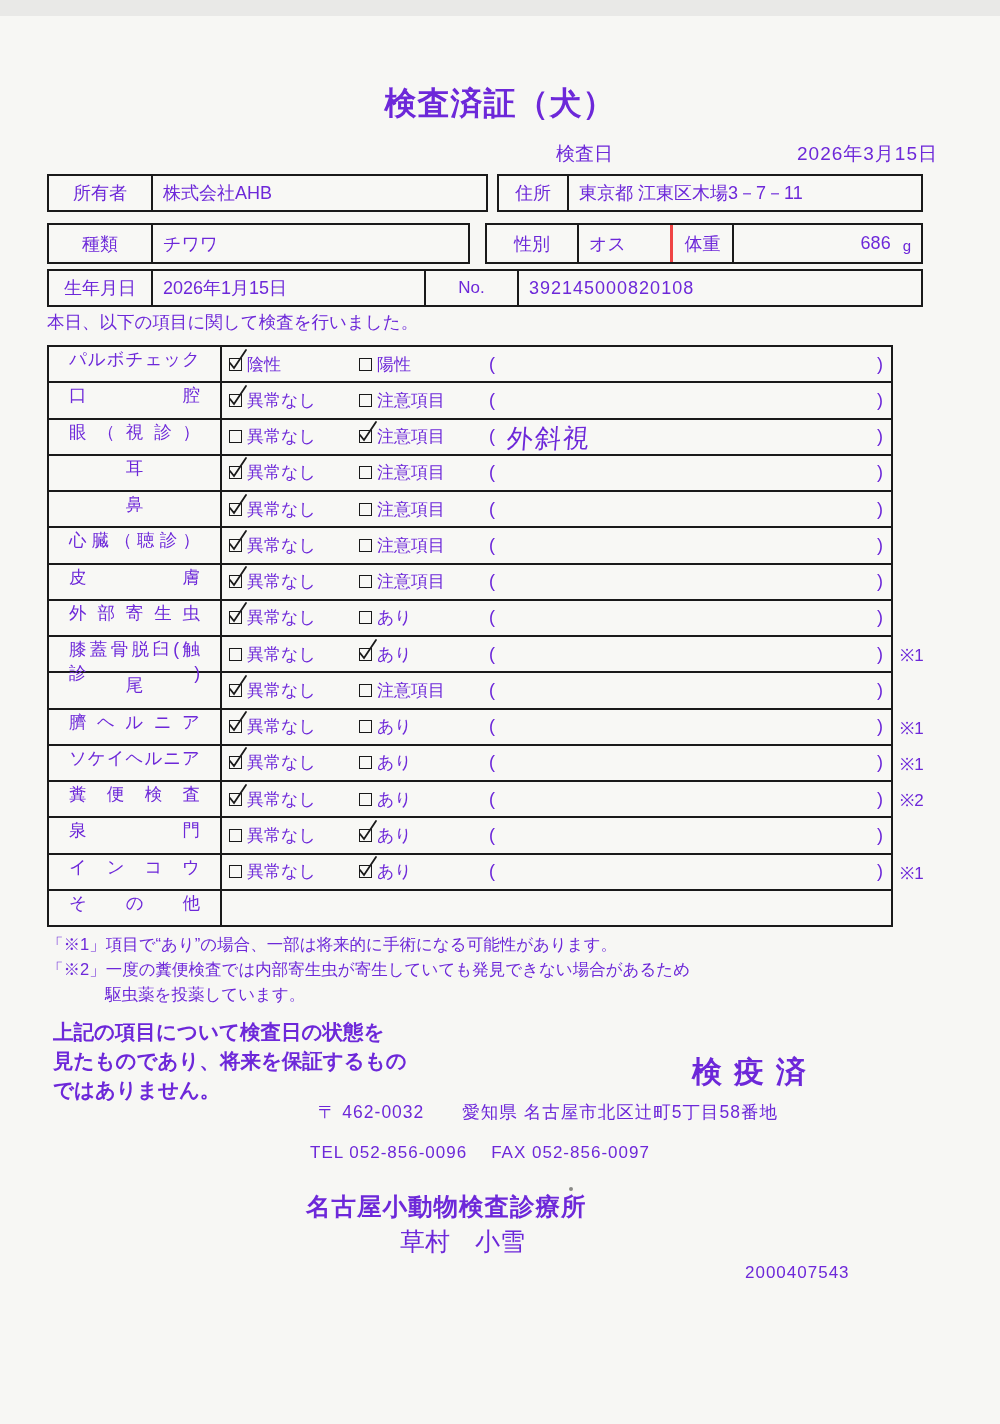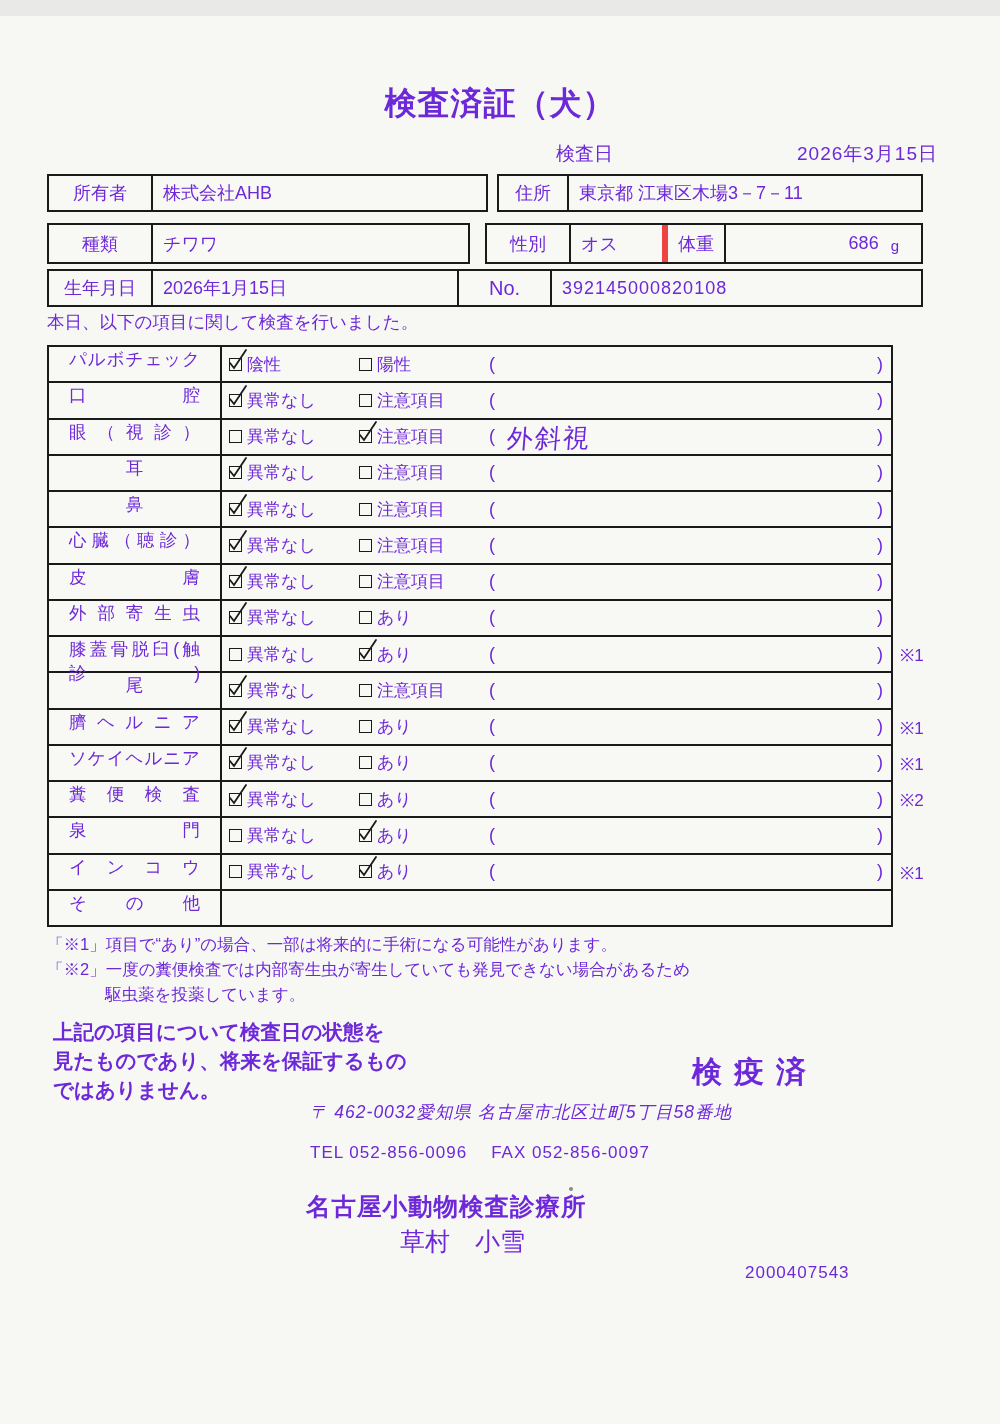--- a/index.html
+++ b/index.html
@@ -16,22 +16,22 @@
   .exam-date-label{left:556px; top:125px; font-size:19px;}
   .exam-date-value{top:125px; right:62px; font-size:19px; letter-spacing:1px;}
 
   
   .ibox{border:2px solid #1a1a1a; display:flex; box-sizing:border-box;
     align-items:stretch; font-size:18px; background:#f8f8f5;}
   .ilabel{display:flex; align-items:center; justify-content:center;
     border-right:2px solid #1a1a1a; box-sizing:border-box; flex:none;}
   .ival{flex:1; display:flex; align-items:center; padding-left:10px; box-sizing:border-box;}
   .ival.num{letter-spacing:1px;}
-  .wlabel{border-left:6px solid #ef4444;}
-  .wval{justify-content:flex-end; padding-right:22px; gap:12px;}
+  .wlabel{border-left:3px solid #ef4444;}
+  .wval{justify-content:flex-end; padding-right:10px; gap:12px;}
   .unit{font-size:15px; position:relative; top:2px;}
 
   
   .chk-table{left:47px; top:329px; width:846px; height:582px;
     border:2px solid #1a1a1a; box-sizing:border-box;
     display:flex; flex-direction:column; background:#f8f8f5;}
   .chk-row{flex:1; display:flex; border-bottom:2px solid #1a1a1a;
     position:relative; align-items:stretch; min-height:0;}
   .chk-row:last-child{border-bottom:none;}
   .chk-label{width:173px; flex:none; border-right:2px solid #1a1a1a;
@@ -50,21 +50,21 @@
     letter-spacing:2px;}
   .mark{position:absolute; left:851px; top:50%; transform:translateY(-50%);
     font-size:17px; white-space:nowrap;}
 
   
   .intro{left:47px; top:294px; font-size:17.5px;}
   .footnotes{left:47px; top:916px; font-size:16.5px; line-height:25px;}
   .fn-indent{padding-left:58px;}
   .disclaimer{left:53px; top:1001px; font-size:20.5px; font-weight:600; line-height:29px;}
   .stamp{left:692px; top:1036px; font-size:30px; font-weight:600; letter-spacing:12px;}
-  .postal-line{left:310px; top:1084px; font-size:17.5px; display:flex; letter-spacing:1px;font-style:italic;}
+  .postal-line{left:318px; top:1084px; font-size:17.5px; display:flex; gap:38px; letter-spacing:1px;}
   .tel-line{left:310px; top:1127px; font-size:17px; display:flex; gap:24px; letter-spacing:1px;}
   .clinic-name{left:306px; top:1174px; font-size:24.5px; font-weight:600; letter-spacing:1px;}
   .vet-name{left:400px; top:1209px; font-size:25px;}
   .serial{left:745px; top:1247px; font-size:17px; letter-spacing:1px;}
   .speck{left:569px; top:1171px; width:4px; height:4px; background:#8a8a86; border-radius:50%;}
 </style>
 </head>
 <body>
 
 <div class="page">
@@ -81,33 +81,33 @@
   <div class="abs ibox" style="left:497px; top:158px; width:426px; height:38px;">
     <div class="ilabel" style="width:70px;">住所</div>
     <div class="ival">東京都 江東区木場3－7－11</div>
   </div>
 
   <div class="abs ibox" style="left:47px; top:207px; width:423px; height:41px;">
     <div class="ilabel" style="width:104px;">種類</div>
     <div class="ival">チワワ</div>
   </div>
   <div class="abs ibox" style="left:485px; top:207px; width:438px; height:41px;">
-    <div class="ilabel" style="width:84px;">性別</div>
+    <div class="ilabel" style="width:92px;">性別</div>
     <div class="ival" style="flex:none; width:93px; border-right:2px solid #1a1a1a;">オス</div>
     <div class="ilabel wlabel" style="width:64px; margin-left:-2px;">体重</div>
     <div class="ival wval">
       <span>686</span>
       <span class="unit">g</span>
     </div>
   </div>
 
   <div class="abs ibox" style="left:47px; top:253px; width:876px; height:38px;">
     <div class="ilabel" style="width:104px;">生年月日</div>
-    <div class="ival" style="flex:none; width:306px; border-right:2px solid #1a1a1a;">2026年1月15日</div>
-    <div class="ilabel" style="width:93px; font-size:20px;">No.</div>
+    <div class="ival" style="flex:none; width:273px; border-right:2px solid #1a1a1a;">2026年1月15日</div>
+    <div class="ilabel" style="width:93px; font-size:17px;">No.</div>
     <div class="ival num">392145000820108</div>
   </div>
 
   <div class="abs intro">本日、以下の項目に関して検査を行いました。</div>
 
   <div class="abs chk-table" id="chk-table">
       <div class="chk-row">
         <div class="chk-label">
           <div class="jl">パルボチェック</div>
         </div>

